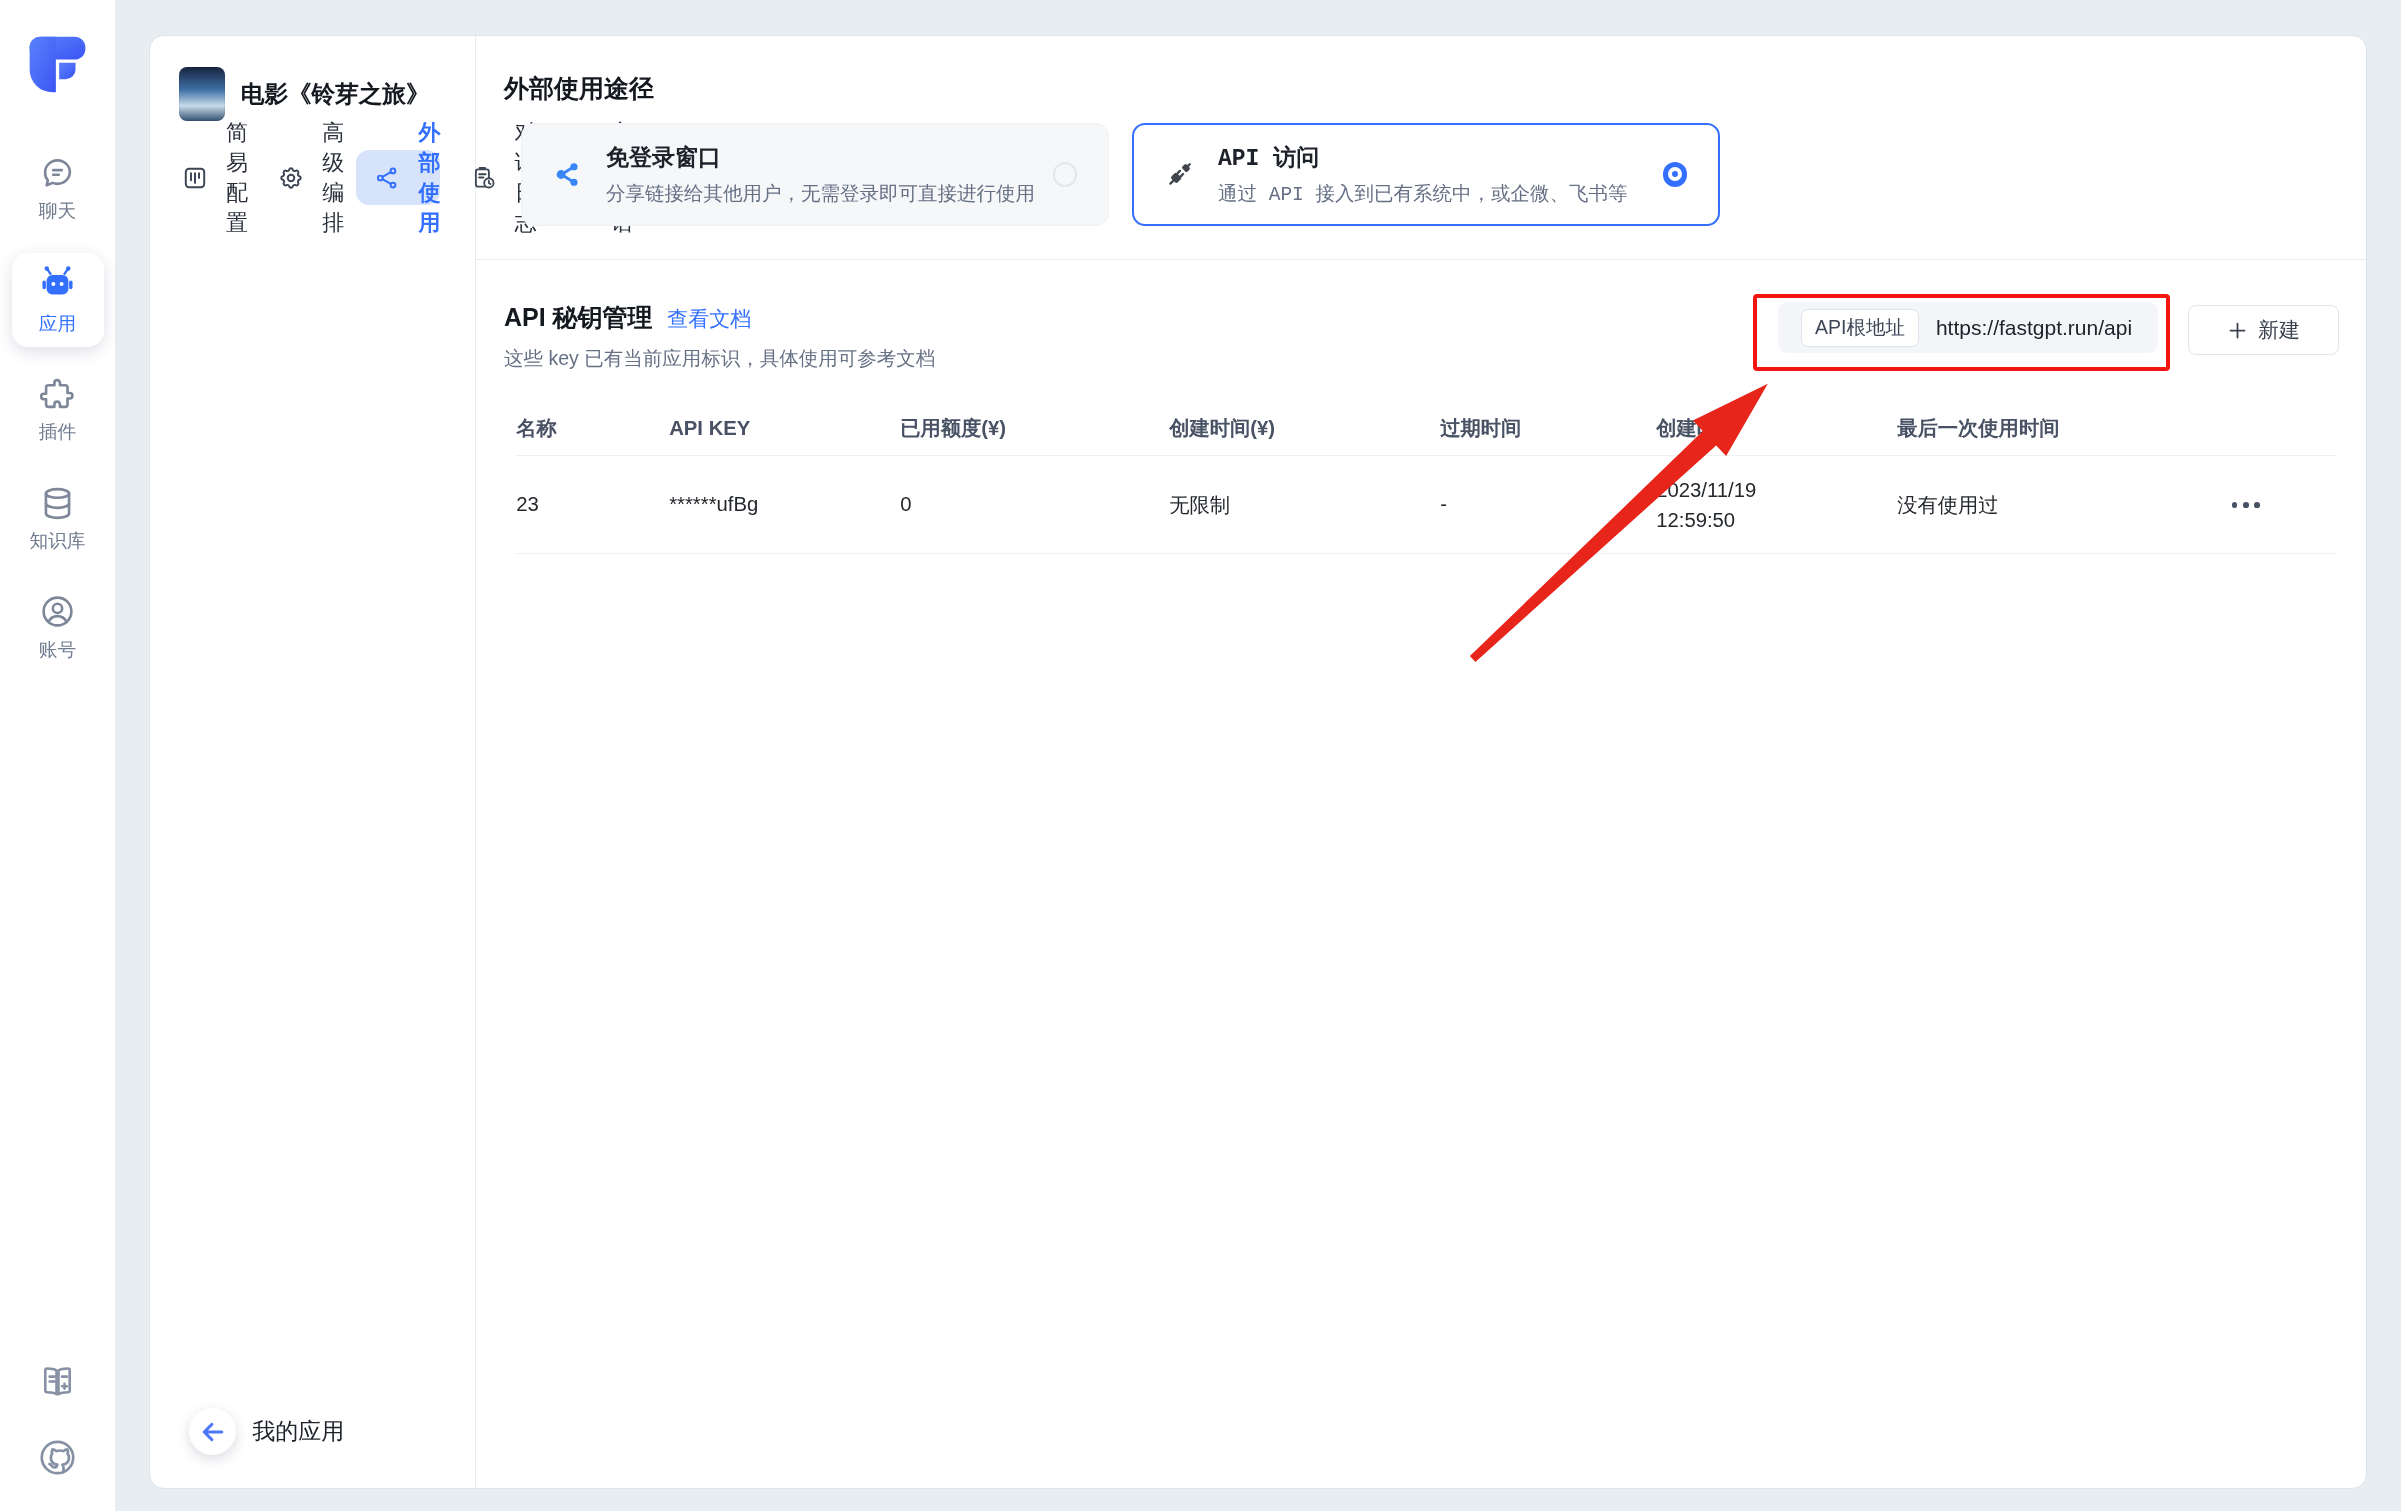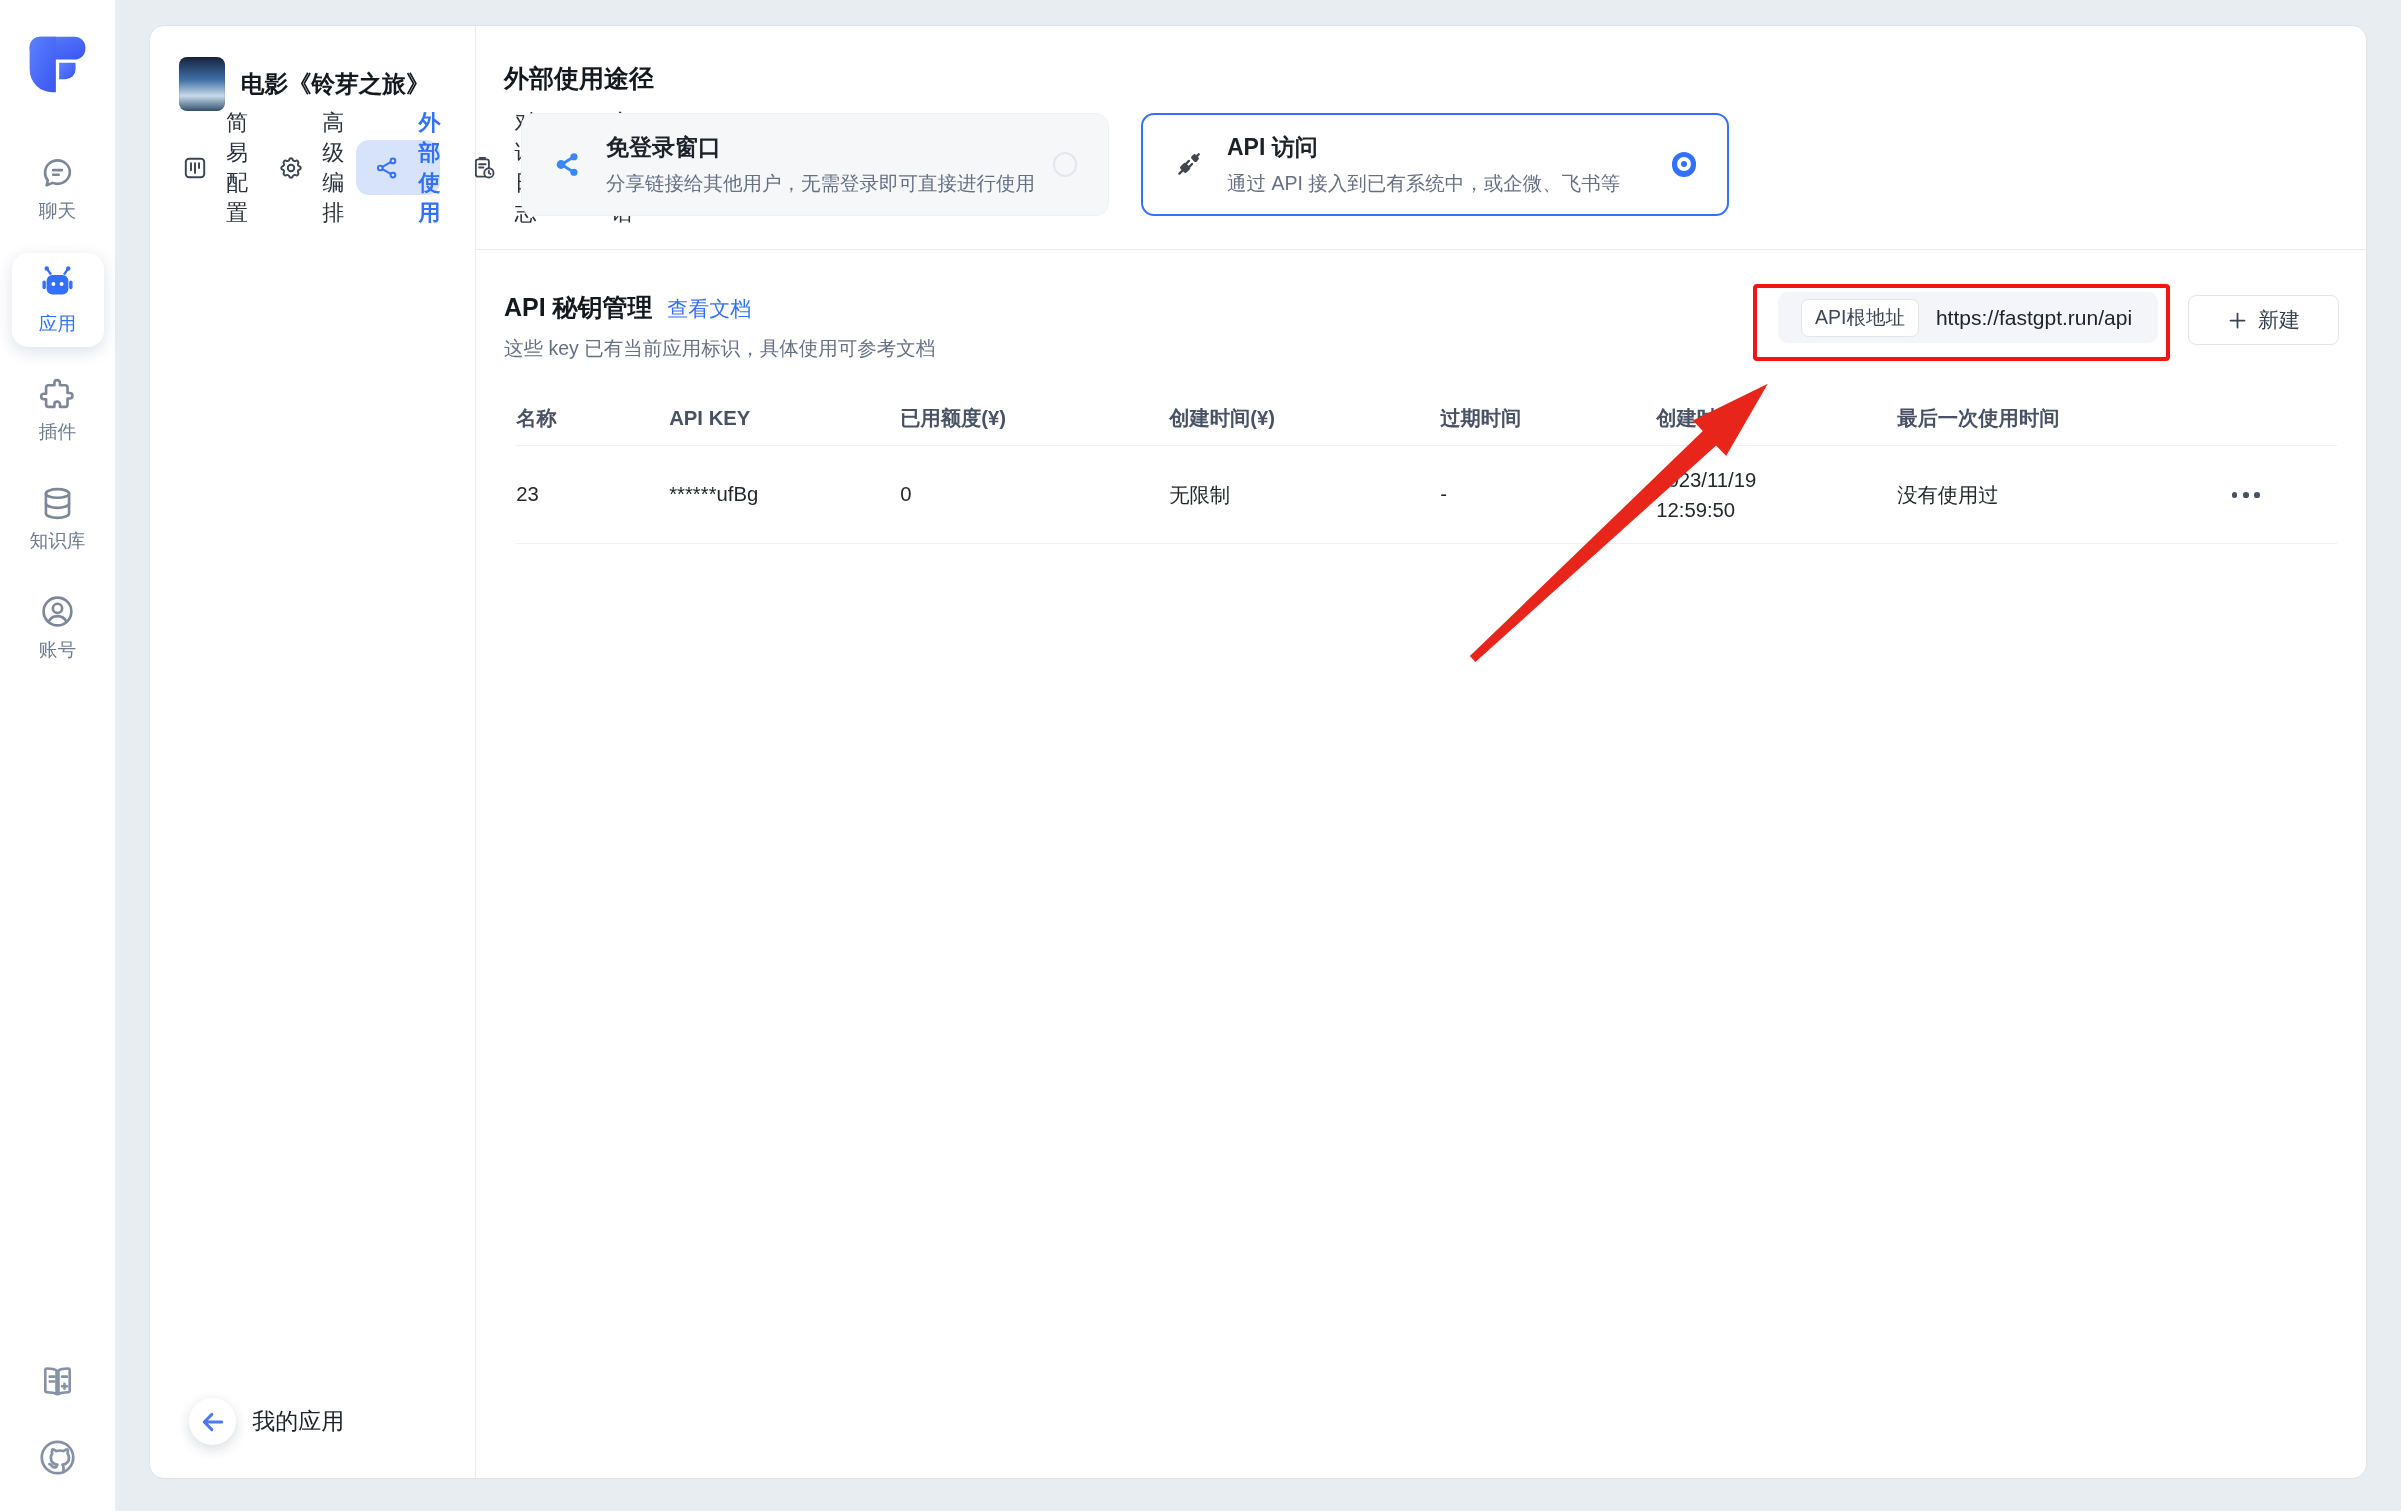--- a/index.html
+++ b/index.html
@@ -15,21 +15,21 @@
         display:flex;flex-direction:column;align-items:center;z-index:2;}
   .logo{margin-top:35px;}
   .rail-nav{margin-top:50px;display:flex;flex-direction:column;align-items:center;gap:18px;width:100%;}
   .rail-item{width:92px;display:flex;flex-direction:column;align-items:center;gap:6.5px;
              padding:10.6px 0;border-radius:16.3px;cursor:pointer;}
   .rail-item .lbl{font-size:18.7px;color:#6f7b8f;}
   .rail-item.active{background:#fff;box-shadow:0 4.9px 16.3px rgba(25,40,90,.14);}
   .rail-item.active .lbl{color:#3370ff;}
   .rail-bottom{margin-top:auto;display:flex;flex-direction:column;align-items:center;gap:36px;margin-bottom:33px;}
   
-  .panel{position:absolute;left:149px;top:25px;width:2218px;height:1454px;background:#fff;
+  .panel{position:absolute;left:149px;top:35px;width:2218px;height:1454px;background:#fff;
          border:1.6px solid #dde3ea;border-radius:14.6px;box-sizing:border-box;display:flex;overflow:hidden;z-index:1;}
   
   .sidebar{width:326px;min-width:326px;border-right:1.6px solid #e8ecf1;box-sizing:border-box;
            display:flex;flex-direction:column;}
   .app-head{display:flex;align-items:center;gap:16.3px;padding:31px 16.3px 0 28.5px;}
   .avatar{width:46px;height:54px;border-radius:8.1px;min-width:46px;
           background:linear-gradient(180deg,#17233f 0%,#3e6fa5 42%,#c6dbea 72%,#33506e 100%);
           box-shadow:inset 0 0 0 0.8px rgba(0,0,0,.08);}
   .app-title{font-size:23.6px;font-weight:bold;color:#14181f;white-space:nowrap;}
   .menu{margin-top:29px;padding:0 14px;display:flex;flex-direction:row;gap:12.2px;}
@@ -39,21 +39,21 @@
   .menu-item.active{background:#d6e3fb;color:#3370ff;font-weight:bold;}
   .menu-item.active .mi{color:#3370ff;}
   .sidebar-footer{margin-top:auto;display:flex;align-items:center;gap:16.3px;padding:0 0 33px 39px;}
   .back-btn{width:47px;height:47px;border-radius:50%;background:#fff;cursor:pointer;
             box-shadow:0 4.1px 13px rgba(20,30,60,.16);display:flex;align-items:center;justify-content:center;}
   .back-label{font-size:23px;color:#1d222b;}
   
   .content{flex:1;position:relative;box-sizing:border-box;}
   .usage-sec{box-sizing:border-box;height:224px;padding:36px 33px 0 28px;border-bottom:1.6px solid #e8ecf1;}
   .sec-title{font-size:25px;font-weight:bold;color:#14181f;}
-  .cards{display:flex;gap:32px;margin-top:18px;margin-left:17px;}
+  .cards{display:flex;gap:23px;margin-top:18px;margin-left:17px;font-family:Liberation Mono, monospace;}
   .card{width:588px;height:103px;border-radius:13px;box-sizing:border-box;display:flex;align-items:center;
         padding:0 31px 0 30px;cursor:pointer;}
   .card.plain{background:#f6f7f9;border:1.6px solid #eff1f4;}
   .card.selected{background:#fff;border:2.4px solid #3370ff;}
   .card-text{margin-left:23px;display:flex;flex-direction:column;gap:7.3px;}
   .card-title{font-size:23px;font-weight:600;color:#1d2129;}
   .card-desc{font-size:19.5px;color:#667085;}
   .radio{margin-left:auto;width:24.4px;height:24.4px;border-radius:50%;box-sizing:border-box;}
   .radio.off{border:2.4px solid #e3e7ed;background:transparent;}
   .radio.on{background:#3370ff;display:flex;align-items:center;justify-content:center;}

